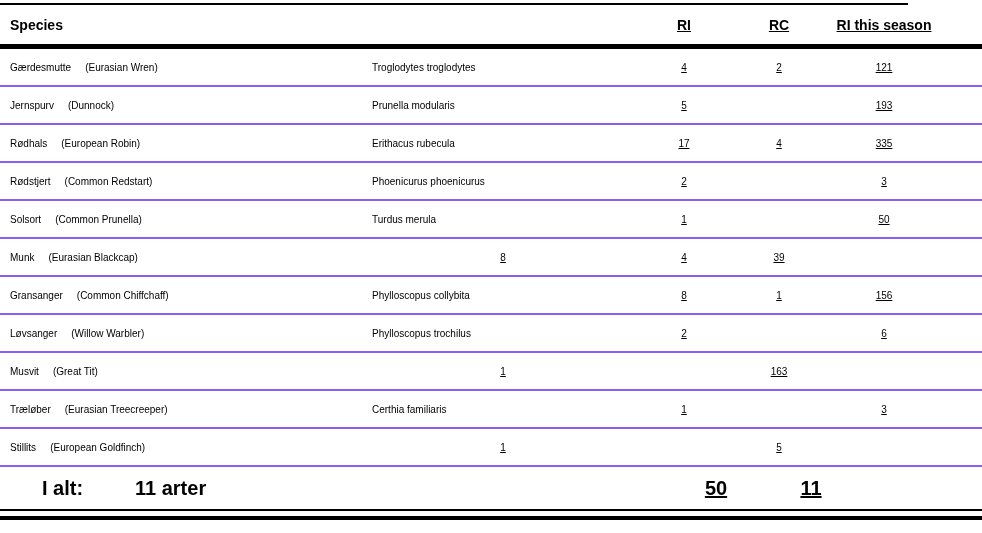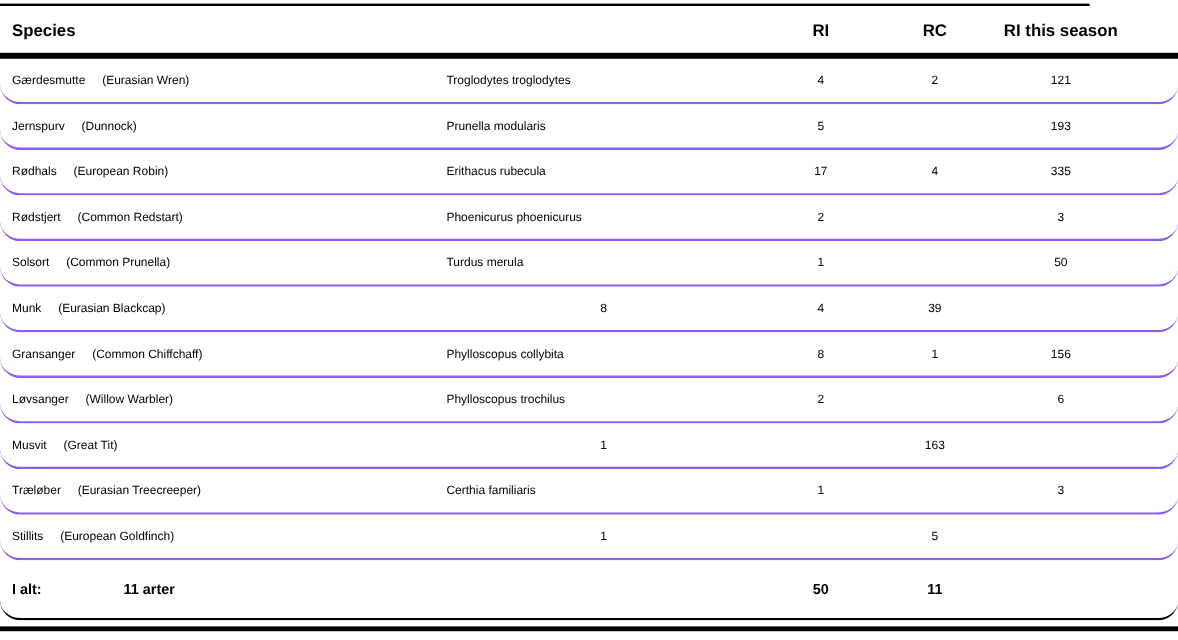--- a/index.html
+++ b/index.html
@@ -20,62 +20,63 @@
     margin-top: 3px;
     width: 908px;
     height: 2px;
     background: #000000;
   }
   .grid-row {
     display: grid;
     grid-template-columns: 362px 282px 80px 110px 100px;
     align-items: center;
     box-sizing: border-box;
-    border-radius: 17px;
   }
   .header-row {
     height: 39px;
     font-weight: bold;
     font-size: 14px;
   }
   .thick-rule {
     width: 982px;
     height: 5px;
     background: #000000;
   }
   .data-row {
     height: 38px;
     border-bottom: 2px solid #8b5cf6;
     font-size: 10px;
   }
   .footer-row {
-    height: 50px;
+    height: 44px;
     border-bottom: 2px solid #000000;
     font-weight: bold;
-    font-size: 12px;
+    font-size: 20px;
+    padding-left: 32px;
   }
   .bottom-thick-rule {
     margin-top: 5px;
     width: 982px;
     height: 4px;
     background: #000000;
   }
   .cell-species {
     padding-left: 10px;
     white-space: nowrap;
     overflow: hidden;
   }
   .cell-latin {
     padding-left: 10px;
     white-space: nowrap;
     overflow: hidden;
   }
   .cell-num {
     text-align: center;
     white-space: nowrap;
+    text-decoration: underline;
   }
   .english-name {
     margin-left: 14px;
   }
   .footer-label {
     display: inline-block;
     width: 93px;
   }
 </style>
 </head>

